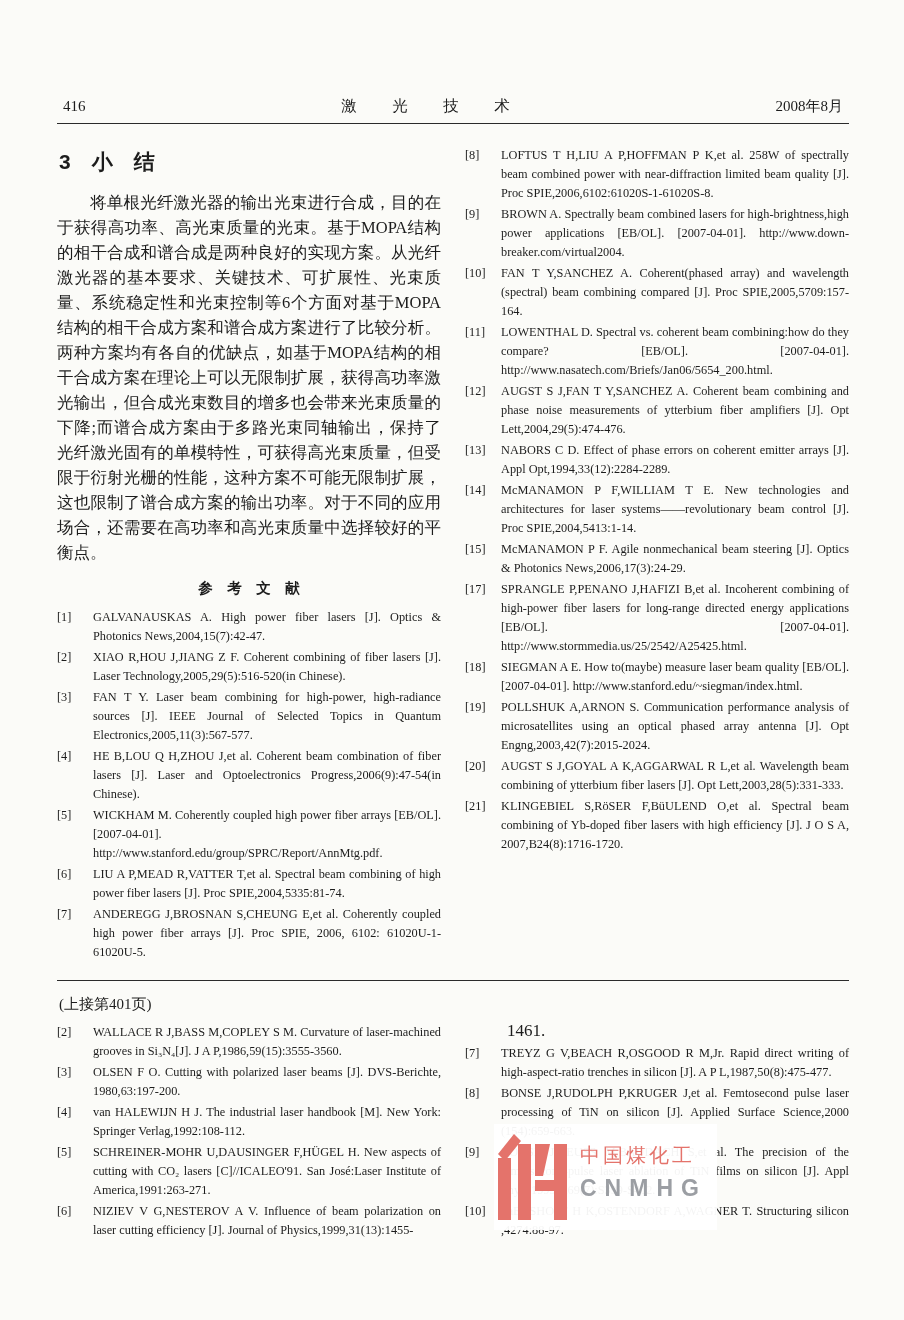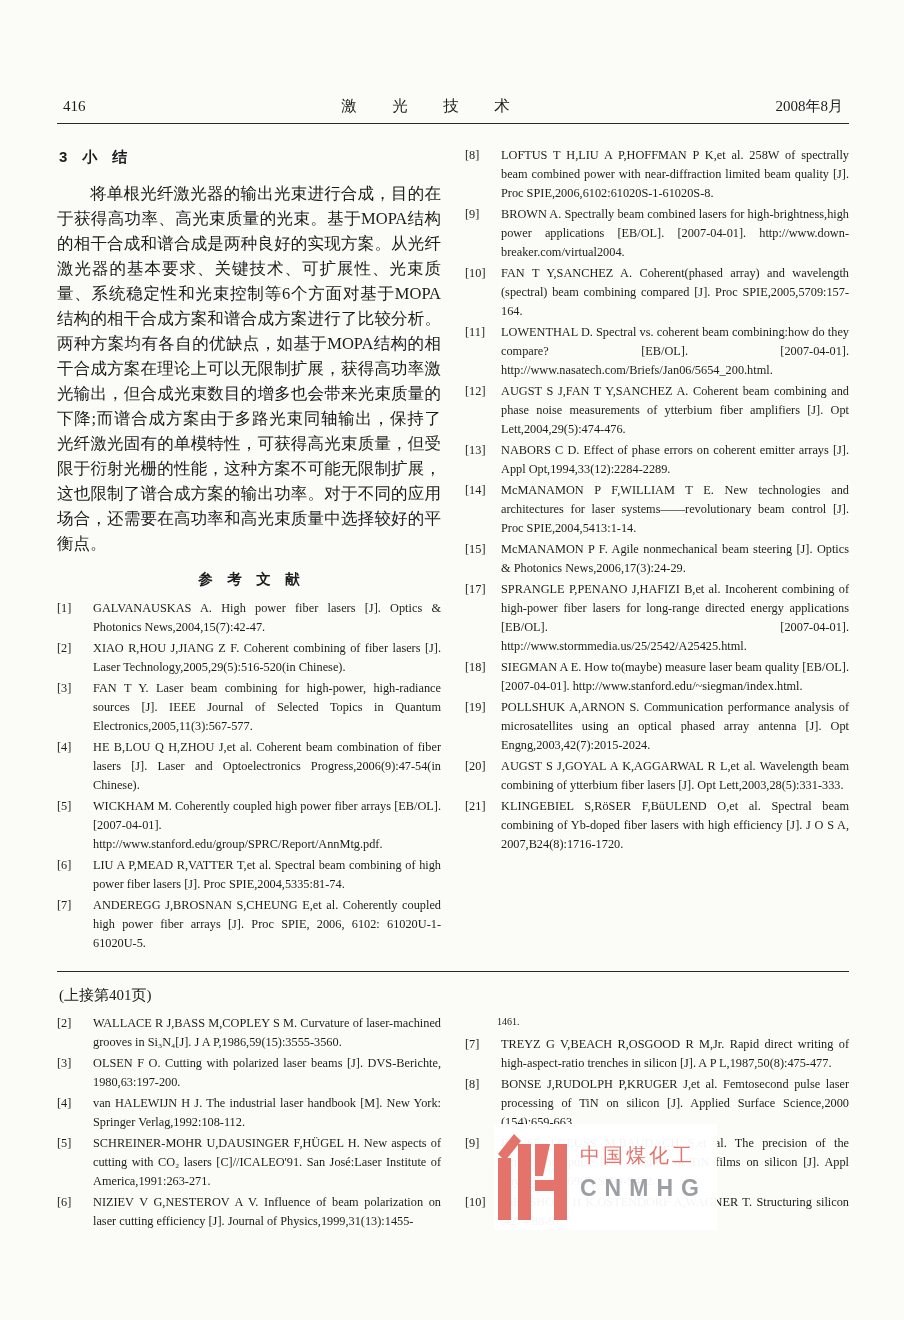--- a/index.html
+++ b/index.html
@@ -16,41 +16,41 @@
     font-size: 15px; padding: 0 6px 6px 6px;
   }
   .journal-title { letter-spacing: 10px; font-size: 15.5px; }
   .header-rule { border-top: 1.6px solid #2b2b2b; }
 
   .columns { display: flex; gap: 24px; margin-top: 22px; }
   .col { flex: 1; min-width: 0; }
 
   .section-heading {
     font-family: "Liberation Sans", "DejaVu Sans", sans-serif;
-    font-size: 15px; font-weight: bold; margin: 2px 0 14px 2px;
+    font-size: 21px; font-weight: bold; margin: 2px 0 14px 2px;
   }
   .body-para {
     font-size: 16.5px; line-height: 25px; text-align: justify;
     text-indent: 2em;
   }
   .refs-heading {
     font-family: "Liberation Sans", "DejaVu Sans", sans-serif;
     text-align: center; font-size: 14.5px; font-weight: bold;
     margin: 14px 0 10px 0;
   }
 
   .ref-list { font-size: 12.3px; line-height: 19px; }
   .ref { display: flex; margin-bottom: 2px; }
   .ref-num { flex: 0 0 36px; }
   .ref-text { flex: 1; text-align: justify; overflow-wrap: break-word; }
 
   .section-rule { border-top: 1.6px solid #2b2b2b; margin-top: 16px; }
   .continuation { margin-top: 14px; align-items: flex-end; }
   .cont-note { font-size: 15px; margin: 0 0 9px 2px; }
-  .carryover { font-size: 10px; line-height: 19px; margin: 1px 0 4px 32px; }
+  .carryover { font-size: 17px; line-height: 19px; margin: 1px 0 4px 42px; }
 
   .watermark {
     position: absolute; left: 494px; top: 1124px; z-index: 5;
     display: flex; align-items: flex-start; gap: 12px;
     background: rgba(255,255,255,0.95); padding: 4px 10px 6px 4px;
   }
   .wm-cn {
     font-family: "Liberation Sans", "DejaVu Sans", sans-serif;
     color: #e4736b; font-size: 20px; letter-spacing: 3px; white-space: nowrap;
     margin-top: 14px;

